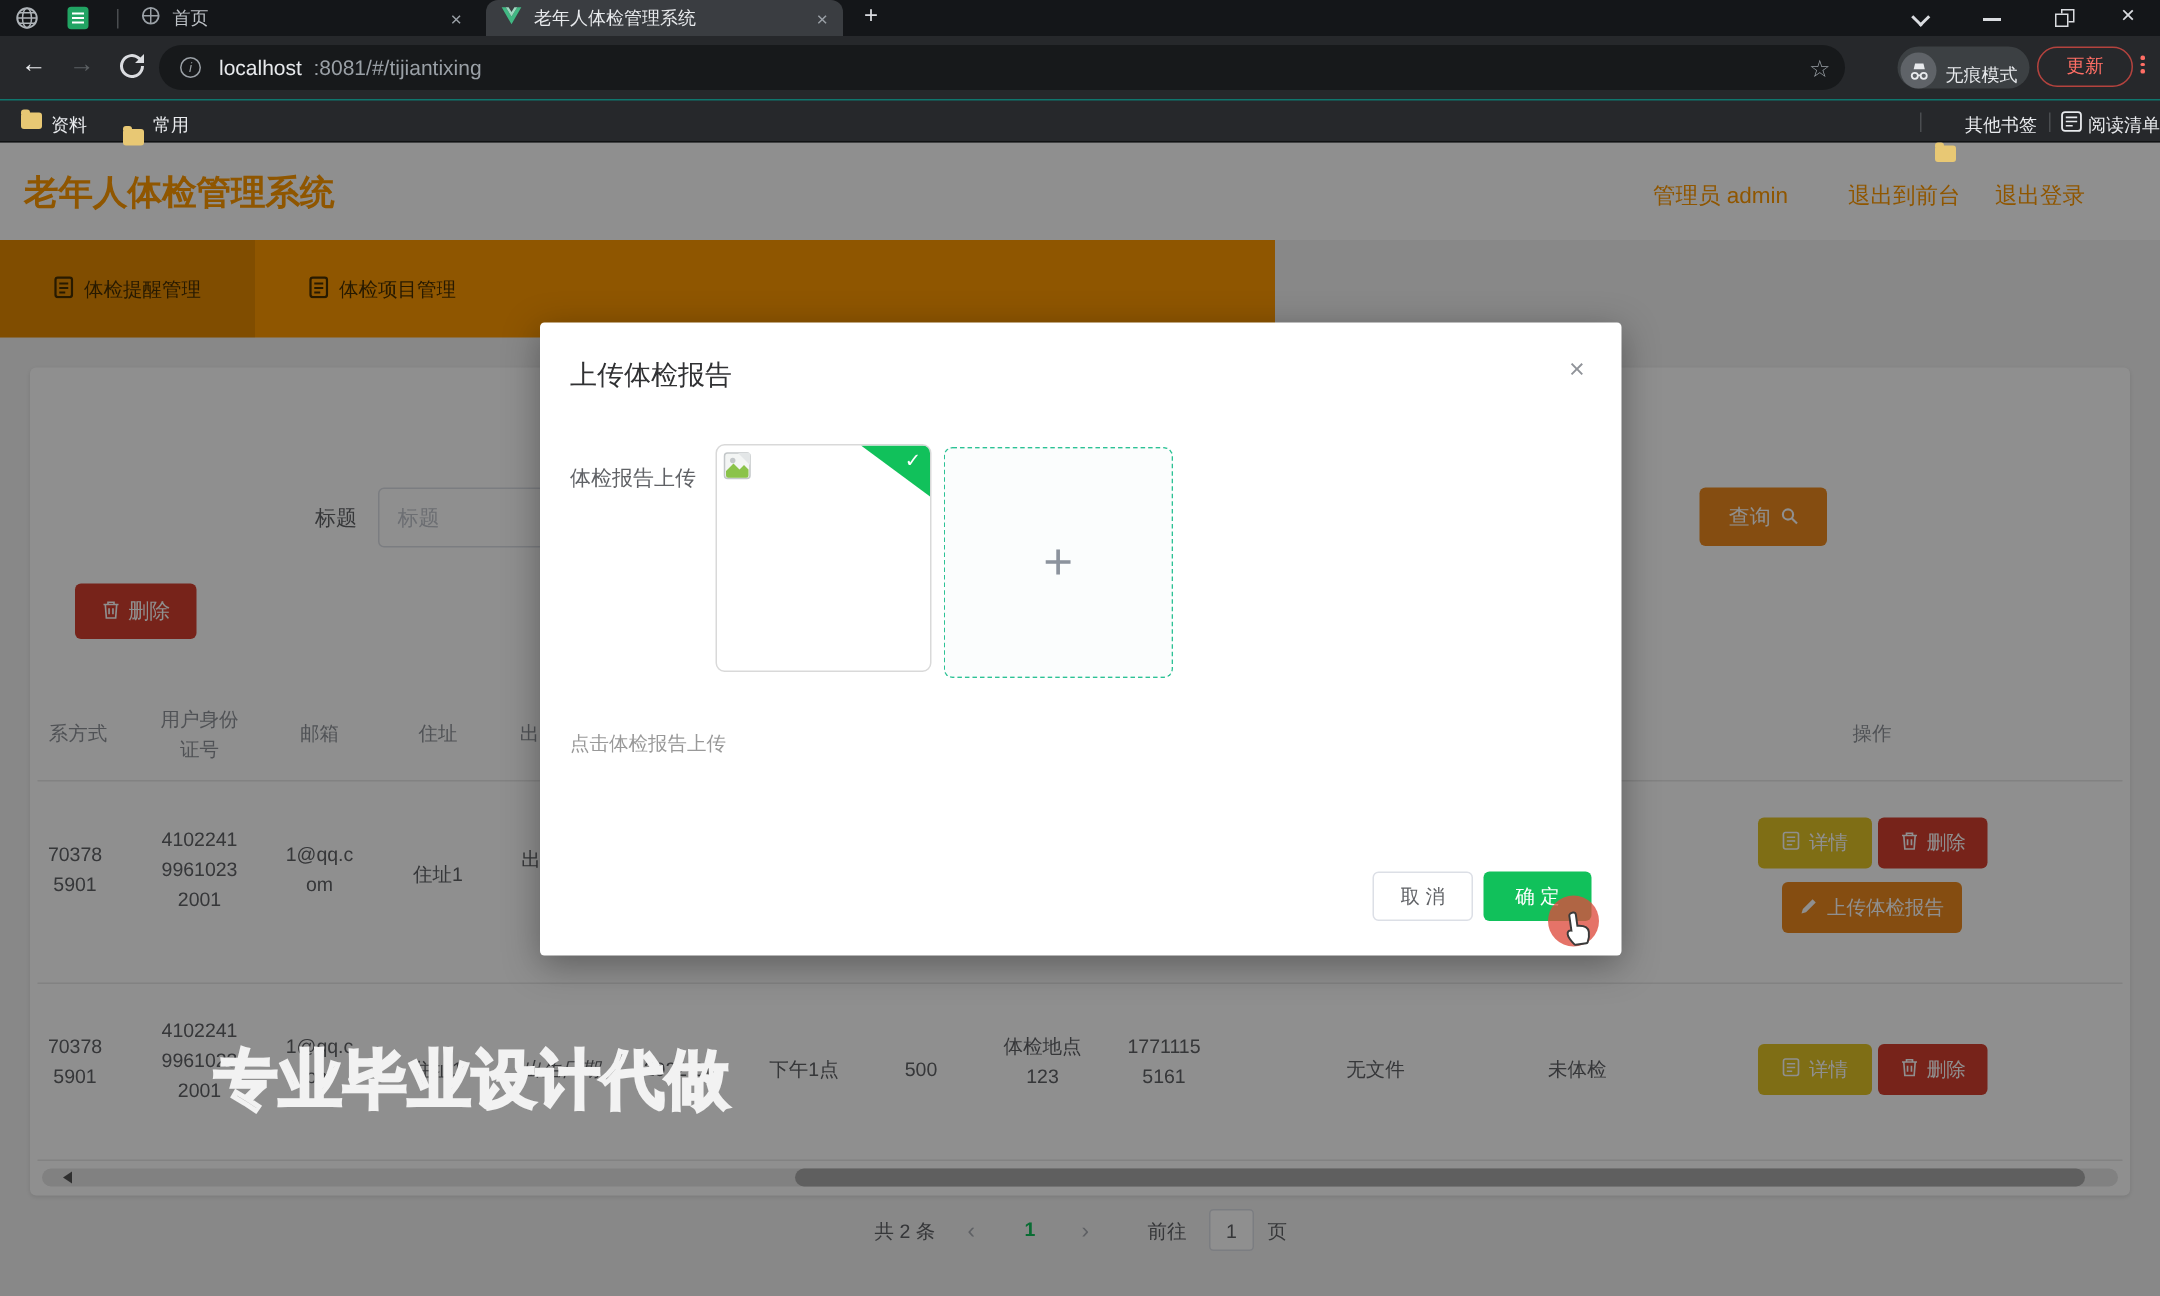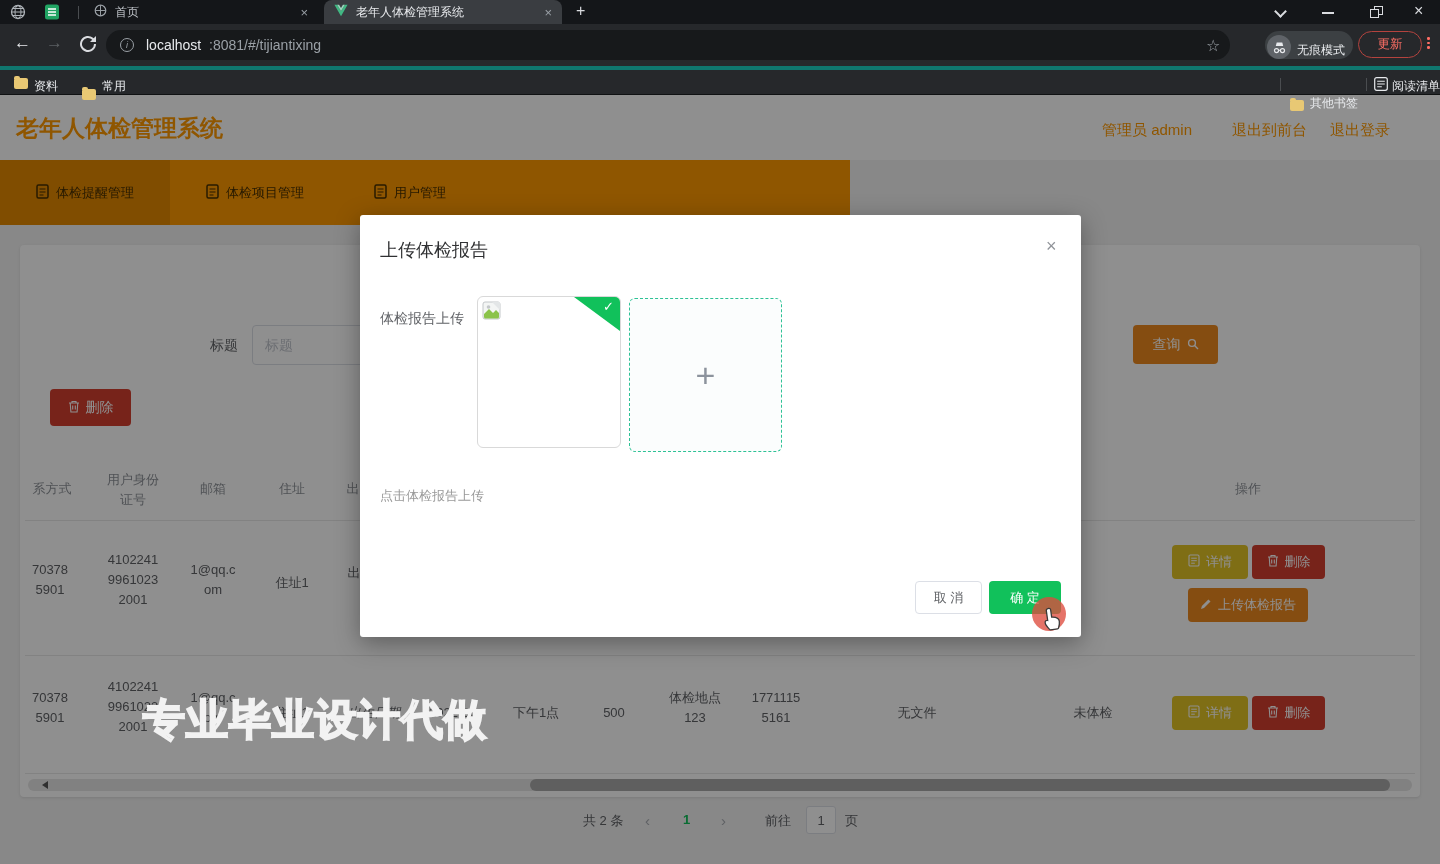--- a/index.html
+++ b/index.html
@@ -3,21 +3,21 @@
 <meta charset="utf-8">
 <style>
   * { margin:0; padding:0; box-sizing:border-box; }
   html,body { width:1440px; height:864px; background:#000; font-family:"Liberation Sans","DejaVu Sans",sans-serif; }
   .screen { position:relative; width:1440px; height:864px; overflow:hidden; background:#f2f2f2; }
   .abs { position:absolute; }
 
   
   .tabstrip { left:0; top:0; width:1440px; height:24px; background:#141619; z-index:40; }
   .toolbar  { left:0; top:24px; width:1440px; height:42px; background:#26282b; z-index:40; }
-  .bookbar  { left:0; top:66px; width:1440px; height:29px; background:#26282b; border-top:4px solid #0f766e; border-bottom:1px solid #101213; z-index:40; }
+  .bookbar  { left:0; top:66px; width:1440px; height:29px; background:#26282b; border-top:1px solid #0f766e; border-bottom:1px solid #101213; z-index:40; }
 
   .tab { height:24px; display:flex; align-items:center; gap:8px; padding:0 10px; font-size:12px; color:#bdc1c6; }
   .tab.active { background:#3a3d41; border-radius:8px 8px 0 0; color:#e8eaed; }
   .tab .x { color:#9aa0a6; font-size:13px; margin-left:auto; }
   .vdiv { width:1px; height:13px; background:#4a4d50; top:6px; }
 
   .winbtn { color:#dadce0; font-size:15px; }
   .chev { width:9px; height:9px; border-right:2px solid #dadce0; border-bottom:2px solid #dadce0; transform:rotate(45deg); }
   .minus { width:12px; height:2px; background:#dadce0; }
   .restore1 { width:9px; height:9px; border:1.5px solid #dadce0; }
@@ -120,27 +120,20 @@
               <path d="M3.5 5h6M3.5 8h6M3.5 11h4" stroke="#472f00" stroke-width="1.2"></path>
             </svg></span>
         <span>体检提醒管理</span>
       </div>
       <div class="navtab" style="width:170px;">
         <span><svg width="13" height="15" viewBox="0 0 13 15">
               <rect x="1" y="1" width="11" height="13" rx="1.5" fill="none" stroke="#472f00" stroke-width="1.5"></rect>
               <path d="M3.5 5h6M3.5 8h6M3.5 11h4" stroke="#472f00" stroke-width="1.2"></path>
             </svg></span>
         <span>体检项目管理</span>
-      </div>
-      <div class="navtab" style="width:140px;">
-        <span><svg width="13" height="15" viewBox="0 0 13 15">
-              <rect x="1" y="1" width="11" height="13" rx="1.5" fill="none" stroke="#472f00" stroke-width="1.5"></rect>
-              <path d="M3.5 5h6M3.5 8h6M3.5 11h4" stroke="#472f00" stroke-width="1.2"></path>
-            </svg></span>
-        <span>用户管理</span>
       </div>
     </div>
 
     <div class="abs card"></div>
 
     <div class="abs lbl" style="left:210px; top:242px;">标题</div>
     <input class="abs searchinput" placeholder="标题" style="">
     <div class="abs btn btn-query">
       <span>查询</span>
       <span><svg width="12" height="12" viewBox="0 0 12 12">
@@ -204,21 +197,21 @@
     <div class="abs td" style="left:264px; top:608px; width:56px;">住址1</div>
     <div class="abs td" style="left:341px; top:608px; width:66px;font-style:italic;">出生日期</div>
     <div class="abs td" style="left:422px; top:608px; width:62px;">2022-03</div>
     <div class="abs td" style="left:505px; top:608px; width:62px;">下午1点</div>
     <div class="abs td" style="left:589px; top:608px; width:50px;">500</div>
     <div class="abs td" style="left:664px; top:593px; width:62px;">体检地点
 123</div>
     <div class="abs td" style="left:745px; top:593px; width:62px;">1771115
 5161</div>
     <div class="abs td" style="left:885px; top:608px; width:64px;">无文件</div>
-    <div class="abs td" style="left:1061px;top:608px; width:64px;">未体检</div>
+    <div class="abs td" style="left:1007px;top:608px; width:64px;text-align:right;">未体检</div>
     <div class="abs btn btn-detail" style="left:1172px; top:601px; width:76px; height:34px;">
       <span><svg width="12" height="13" viewBox="0 0 12 13">
             <rect x="1" y="1" width="10" height="11" rx="1.3" fill="none" stroke="#fff" stroke-width="1.1"></rect>
             <path d="M3.2 4.2h5.6M3.2 6.7h5.6M3.2 9.2h3.6" stroke="#fff" stroke-width="1"></path>
           </svg></span>
       <span>详情</span>
     </div>
     <div class="abs btn btn-del" style="left:1252px; top:601px; width:73px; height:34px;">
       <span><svg width="12" height="13" viewBox="0 0 12 13">
             <path d="M1 3h10M4 3V1.5h4V3M2.2 3l.7 9h6.2l.7-9M4.7 5.5v4M7.3 5.5v4" fill="none" stroke="#fff" stroke-width="1.1"></path>
@@ -357,21 +350,21 @@
       <i></i>
     </div>
 
   <div class="abs bookbar">
     <div class="abs folder" style="left:14px; top:8px;"></div>
     <span class="abs bklbl" style="left:34px; top:8px;">资料</span>
     <div class="abs folder" style="left:82px; top:8px;"></div>
     <span class="abs bklbl" style="left:102px; top:8px;text-align:center;">常用</span>
     <div class="abs vdiv" style="left:1280px; top:8px;"></div>
     <div class="abs folder" style="left:1290px; top:8px;"></div>
-    <span class="abs bklbl" style="left:1310px; top:8px;margin-top:17px;">其他书签</span>
+    <span class="abs bklbl" style="left:1310px; top:8px;">其他书签</span>
     <div class="abs vdiv" style="left:1366px; top:8px;"></div>
     <span class="abs" style="left:1374px; top:7px;">
       <svg width="14" height="14" viewBox="0 0 14 14">
           <rect x="0.7" y="0.7" width="12.6" height="12.6" rx="2" fill="none" stroke="#e8eaed" stroke-width="1.2"></rect>
           <path d="M3.2 4.2h7.6M3.2 7h7.6M3.2 9.8h4.6" stroke="#e8eaed" stroke-width="1.1"></path>
         </svg>
     </span>
     <span class="abs bklbl" style="left:1392px; top:8px;">阅读清单</span>
   </div>
 

